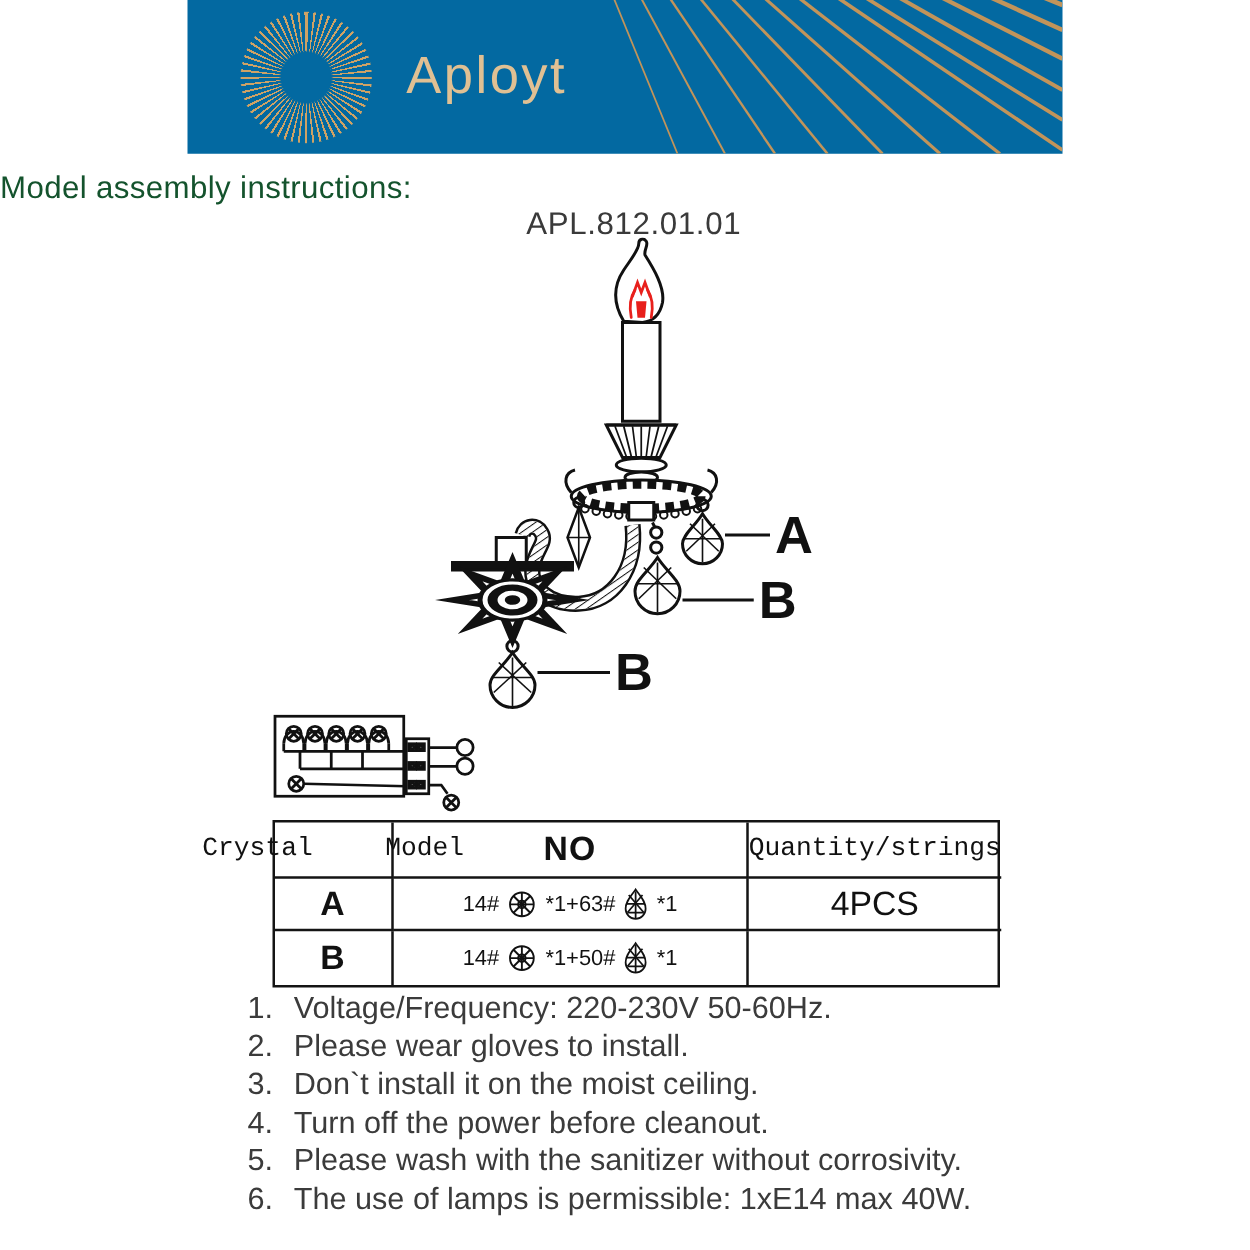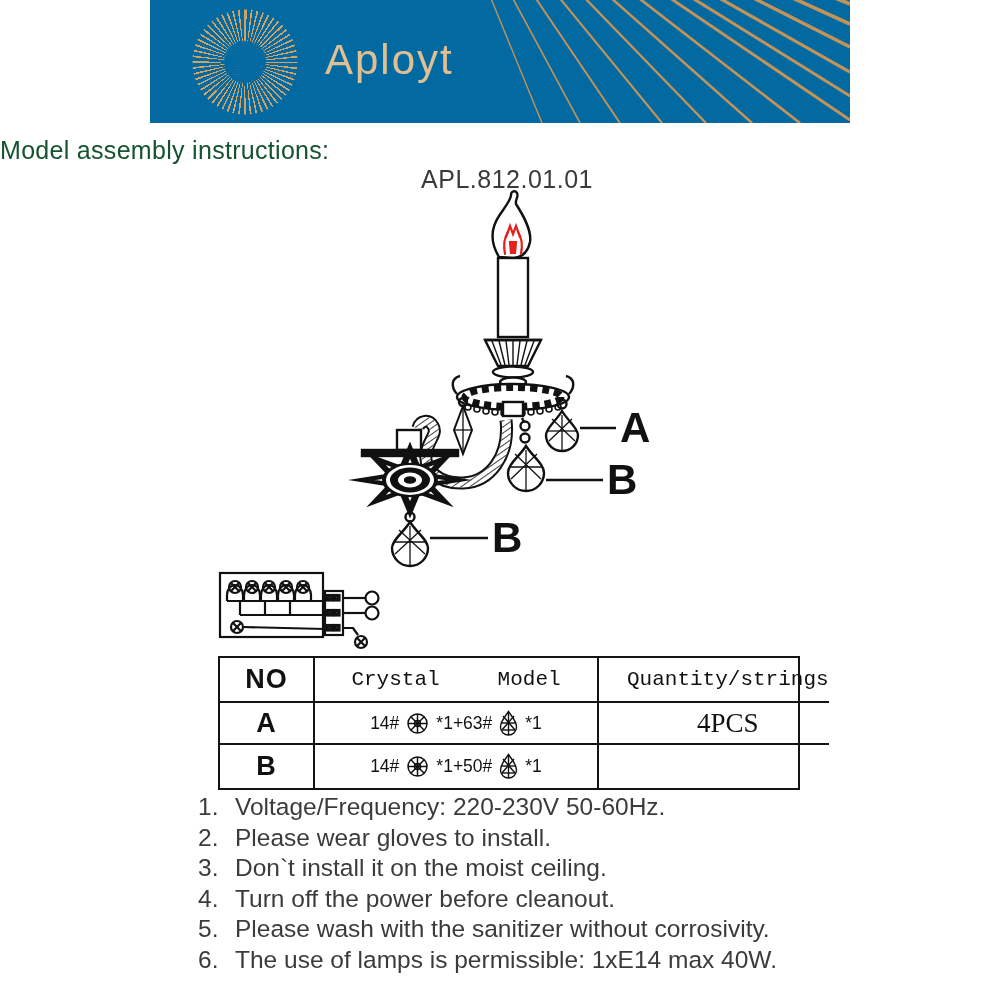--- a/index.html
+++ b/index.html
@@ -26,27 +26,27 @@
   
   .sconce{position:absolute;left:300px;top:190px;}
   .wiring{position:absolute;left:210px;top:565px;}
 
   
   .ptable{position:absolute;left:218px;top:656px;width:582px;height:134px;
      border:2.5px solid #141414;display:grid;box-sizing:border-box;
      grid-template-columns:95px 284px 1fr;grid-template-rows:45px 42px 1fr;background:#fff;}
   .cell{border-right:2.5px solid #141414;border-bottom:2.5px solid #141414;
      display:flex;align-items:center;justify-content:center;color:#111;}
-  .cell.last-col{border-right:none;padding-left:28px;}
+  .cell.last-col{border-right:none;}
   .cell.last-row{border-bottom:none;}
   .no-head,.row-label{font-size:27px;font-weight:700;letter-spacing:1px;}
   .mono-head{font-family:"Liberation Mono","DejaVu Sans Mono",monospace;font-size:21px;}
   .crys-head{gap:58px;}
   .crystal-cell{gap:7px;font-size:17.5px;font-weight:400;}
-  .qty-cell{font-family:Liberation Serif, serif;font-size:27px;text-align:center;}
+  .qty-cell{font-family:Liberation Sans, sans-serif;font-size:27px;text-align:center;}
 
   
   .instructions{position:absolute;left:198px;top:792px;width:650px;color:#3b3b3b;}
   .instr-row{display:flex;font-size:24.5px;line-height:30.5px;}
   .instr-num{width:37px;flex:0 0 37px;}
 </style>
 </head>
 <body>
 
 <div class="page">
@@ -262,25 +262,25 @@
         <circle cx="162" cy="48" r="6.5"></circle>
       <path d="M133,63 L143,63 L148,70"></path>
       <circle cx="151" cy="77" r="6"></circle>
         <line x1="146.8" y1="72.8" x2="155.2" y2="81.2"></line>
         <line x1="146.8" y1="81.2" x2="155.2" y2="72.8"></line>
     </g>
   </svg>
 
   <div class="ptable">
 
-    <div class="cell no-head">NO</div>
     <div class="cell mono-head crys-head">
       <span>Crystal</span>
       <span>Model</span>
     </div>
+    <div class="cell no-head">NO</div>
     <div class="cell mono-head last-col">Quantity/strings</div>
 
     <div class="cell row-label">A</div>
     <div class="cell crystal-cell">
       <span>14#</span>
       <svg width="23" height="23" viewBox="0 0 23 23">
         <g stroke="#111" fill="none" stroke-width="1.5">
           <circle cx="11.5" cy="11.5" r="9.5"></circle>
             <circle cx="11.5" cy="11.5" r="3"></circle>
           <line x1="11.5" y1="2" x2="11.5" y2="21"></line>

